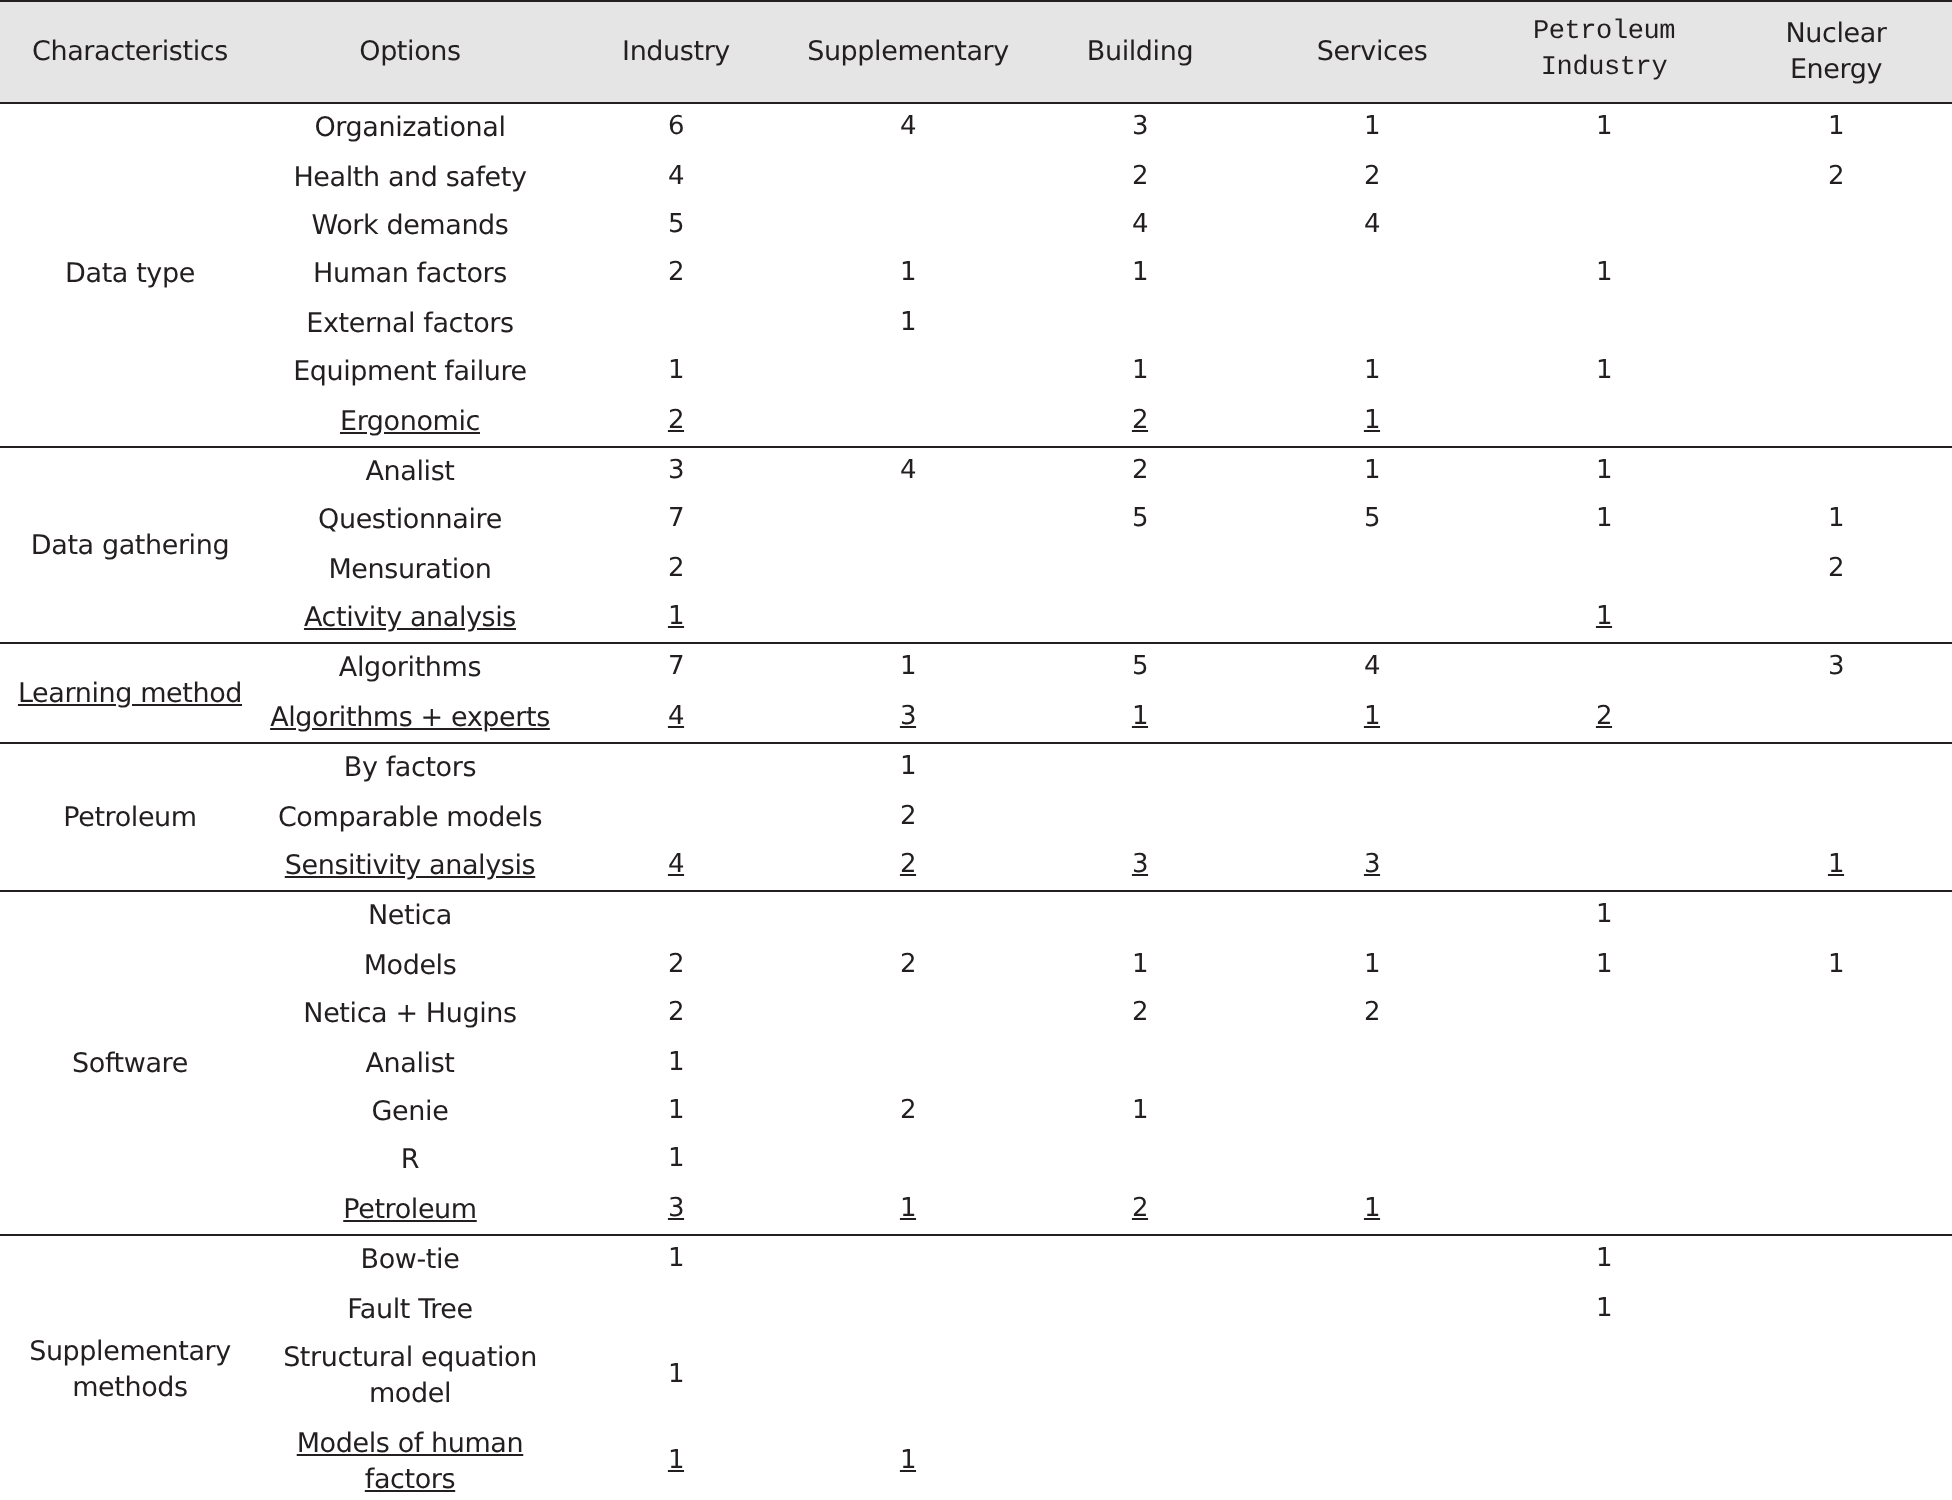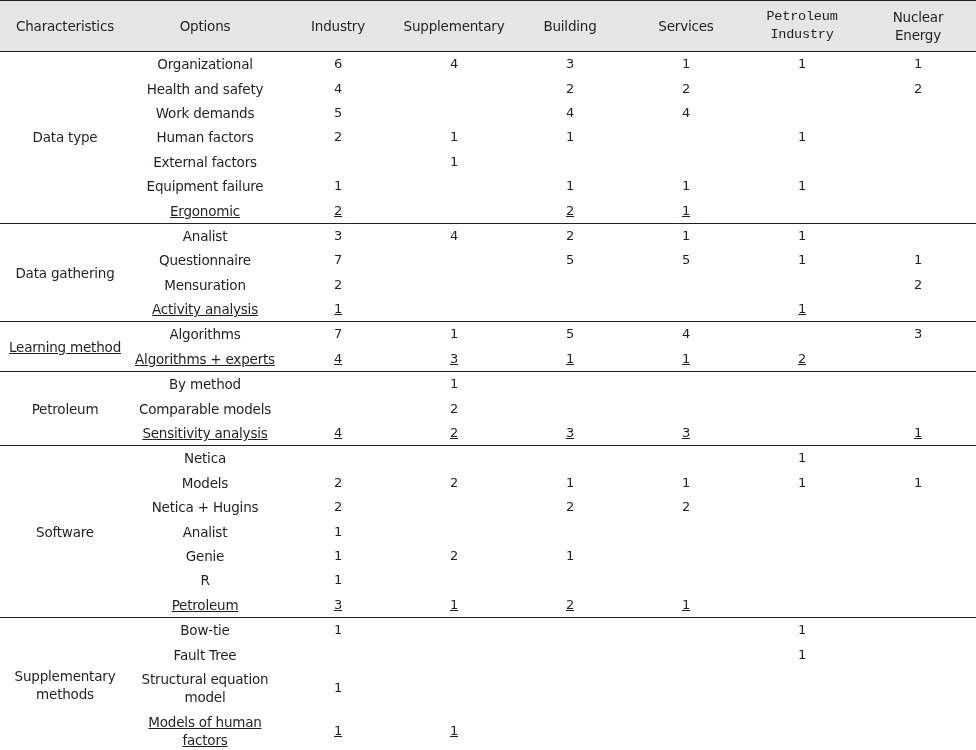--- a/index.html
+++ b/index.html
@@ -196,21 +196,21 @@
         <td>Algorithms + experts</td>
         <td class="num">4</td>
         <td class="num">3</td>
         <td class="num">1</td>
         <td class="num">1</td>
         <td class="num">2</td>
         <td class="num"></td>
       </tr>
       <tr>
         <td class="char" rowspan="3" style="border-bottom: 1px solid rgb(35, 31, 32);">Petroleum</td>
-        <td>By method</td>
+        <td>By factors</td>
         <td class="num"></td>
         <td class="num">1</td>
         <td class="num"></td>
         <td class="num"></td>
         <td class="num"></td>
         <td class="num"></td>
       </tr>
       <tr>
         <td>Comparable models</td>
         <td class="num"></td>

